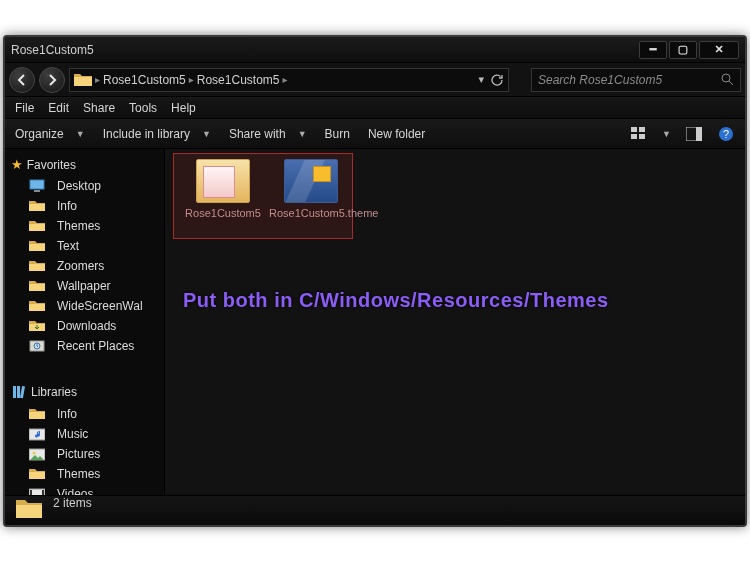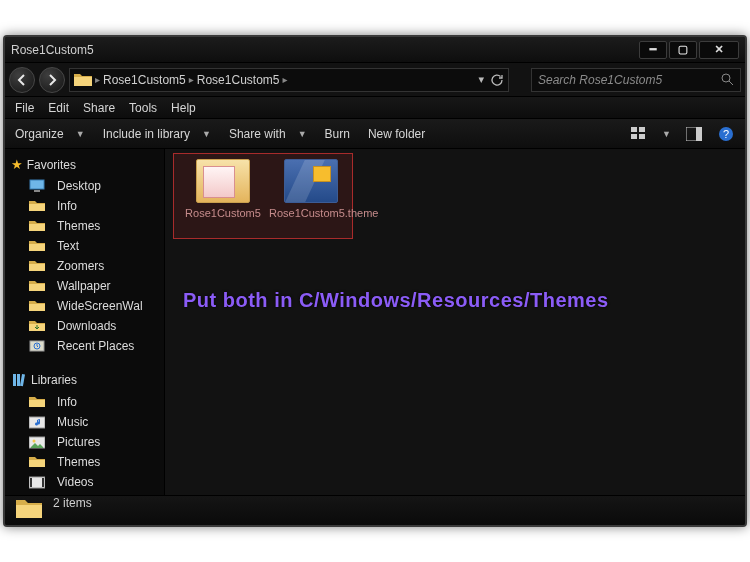--- a/index.html
+++ b/index.html
@@ -26,21 +26,21 @@
 .toolbar .grp{display:flex;align-items:center;gap:12px}
 .toolbar .right{margin-left:auto;display:flex;align-items:center;gap:14px}
 .tri{font-size:9px;color:#aaa}
 .iconbtn{width:18px;height:18px;display:flex;align-items:center;justify-content:center}
 
 .body{display:flex;height:calc(100% - 26px - 34px - 22px - 30px - 30px)}
 .sidebar{width:160px;background:#0b0b0b;border-right:1px solid #000;overflow:hidden;color:#dcdcdc;font-size:12px;padding-top:4px}
 .section-head{display:flex;align-items:center;gap:4px;padding:4px 6px;font-weight:500}
 .star{color:#f7bd2d;font-size:13px}
 .side-item{display:flex;align-items:center;gap:12px;padding:3px 6px 3px 24px;white-space:nowrap;overflow:hidden}
-.lib-head{margin-top:12px}
+.lib-head{margin-top:24px}
 .content{flex:1;background:#121212;position:relative;padding:8px}
 .selection{position:absolute;left:8px;top:4px;width:180px;height:86px;border:1px solid #a82b2b;background:rgba(168,43,43,.18)}
 .fileitem{position:absolute;top:10px;width:84px;text-align:center;color:#c58b8b;font-size:11px;line-height:13px}
 .fileitem .thumb{width:54px;height:44px;margin:0 auto 4px;border-radius:2px}
 .folder-thumb{background:linear-gradient(#f7e2a9,#e4b45c);border:1px solid #caa04e;position:relative}
 .folder-thumb::after{content:"";position:absolute;left:6px;top:6px;width:30px;height:30px;background:linear-gradient(#fff5f5,#f3c9c9);border:1px solid #d98f8f}
 .theme-thumb{background:linear-gradient(#4a6fb0,#244a89);border:1px solid #3c5c95;position:relative}
 .theme-thumb::before{content:"";position:absolute;inset:0;background:rgba(255,255,255,.15);transform:skewX(-25deg) translateX(10px);width:20px}
 .theme-thumb::after{content:"";position:absolute;right:6px;top:6px;width:16px;height:14px;background:#f7bd2d;border:1px solid #c79020}
 .instruction{position:absolute;left:18px;top:140px;color:#8b5cf6;font-size:20px;font-weight:900;letter-spacing:.5px;text-shadow:0 0 3px rgba(0,0,0,.9)}

